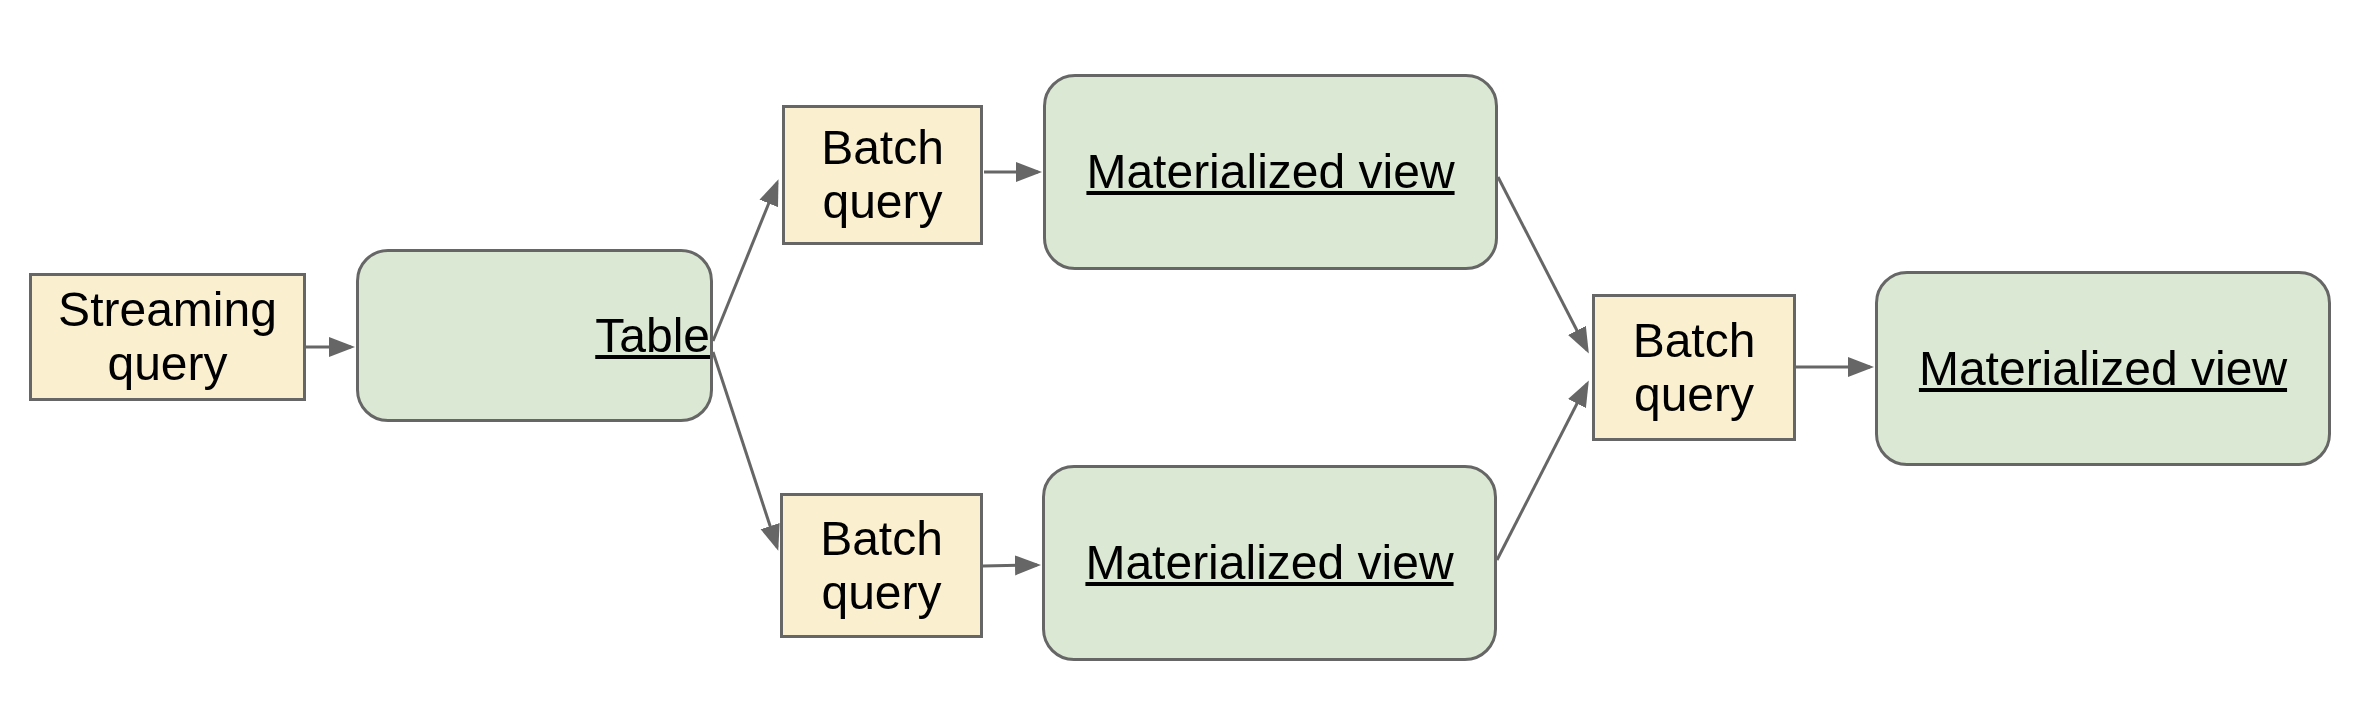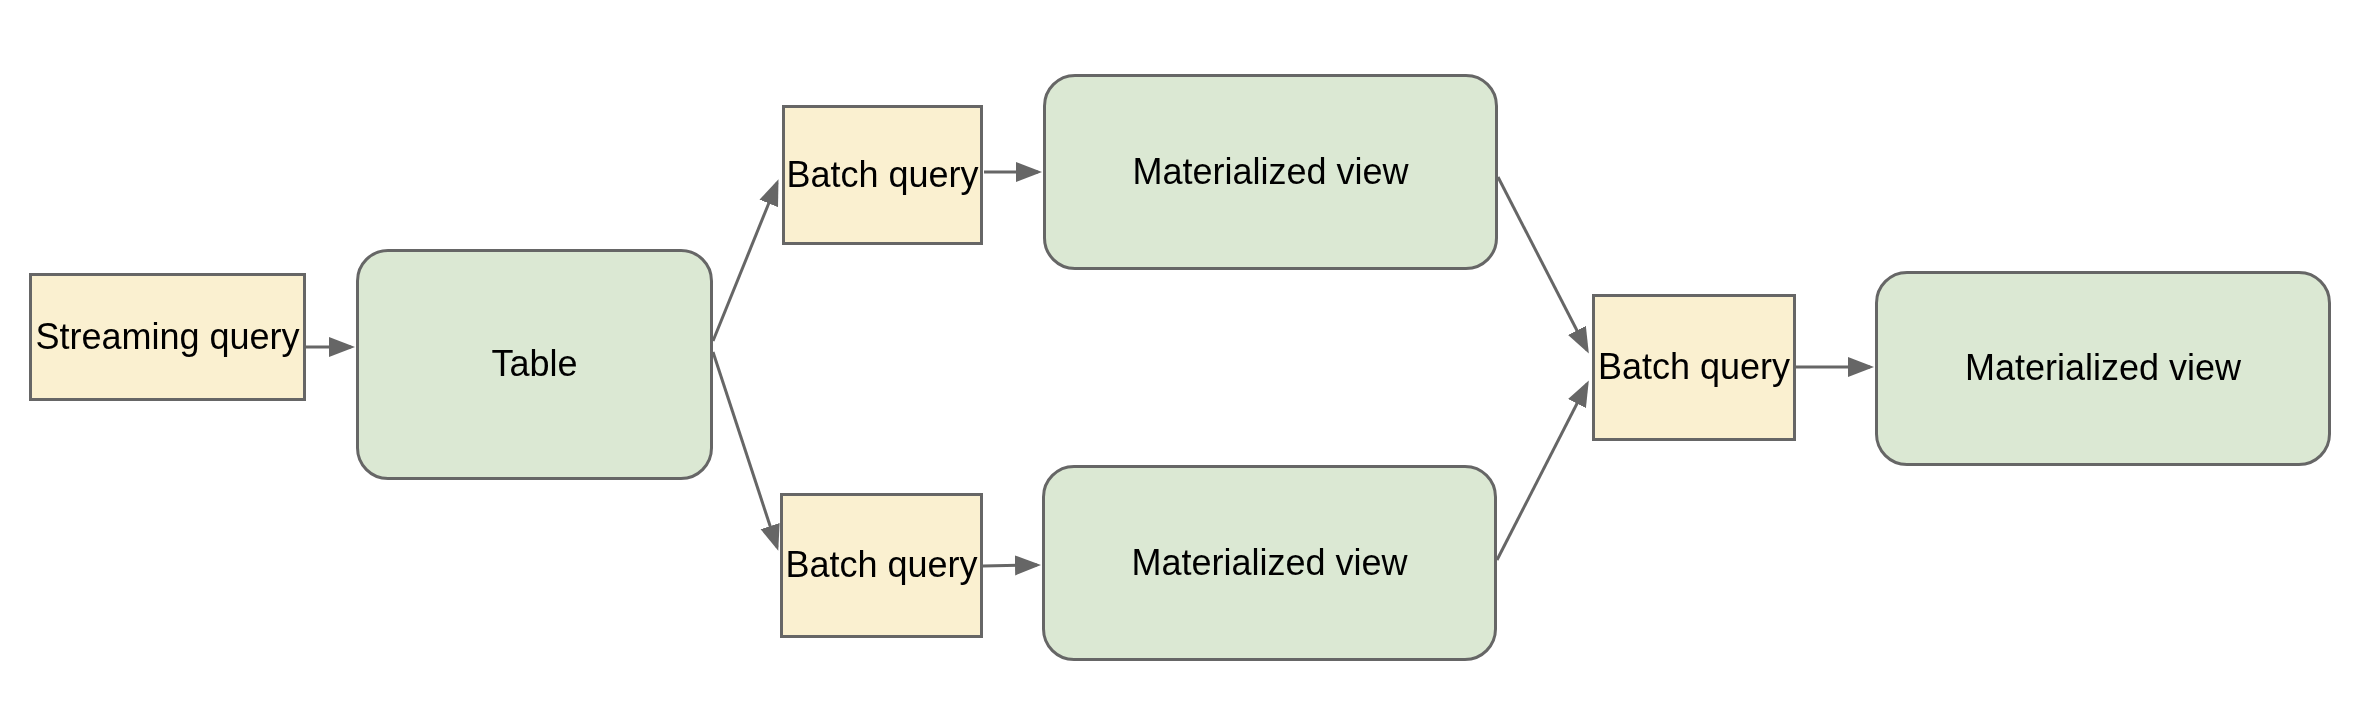--- a/index.html
+++ b/index.html
@@ -20,28 +20,28 @@
   }
   .node {
     position: absolute;
     display: flex;
     align-items: center;
     justify-content: center;
     text-align: center;
     box-sizing: border-box;
     border: 3px solid #666666;
     color: #000000;
-    font-size: 36px;
+    font-size: 48px;
     line-height: 1.12;
   }
   .node.query   { background: #faf0d0; }
-  .node.storage { background: #dbe8d3; border-radius: 32px; }
+  .node.storage { background: #dbe8d3; border-radius: 32px; text-decoration: underline; }
 
   .n-streaming-query  { left: 29px;   top: 273px; width: 277px; height: 128px; }
-  .n-table            { left: 356px;  top: 249px; width: 357px; height: 231px; }
+  .n-table            { left: 356px;  top: 249px; width: 357px; height: 173px; justify-content: flex-end; }
   .n-bq-top           { left: 782px;  top: 105px; width: 201px; height: 140px; }
   .n-mv-top           { left: 1043px; top: 74px;  width: 455px; height: 196px; }
   .n-bq-bottom        { left: 780px;  top: 493px; width: 203px; height: 145px; }
   .n-mv-bottom        { left: 1042px; top: 465px; width: 455px; height: 196px; }
   .n-bq-right         { left: 1592px; top: 294px; width: 204px; height: 147px; }
   .n-mv-right         { left: 1875px; top: 271px; width: 456px; height: 195px; }
 </style>
 </head>
 <body>
 

